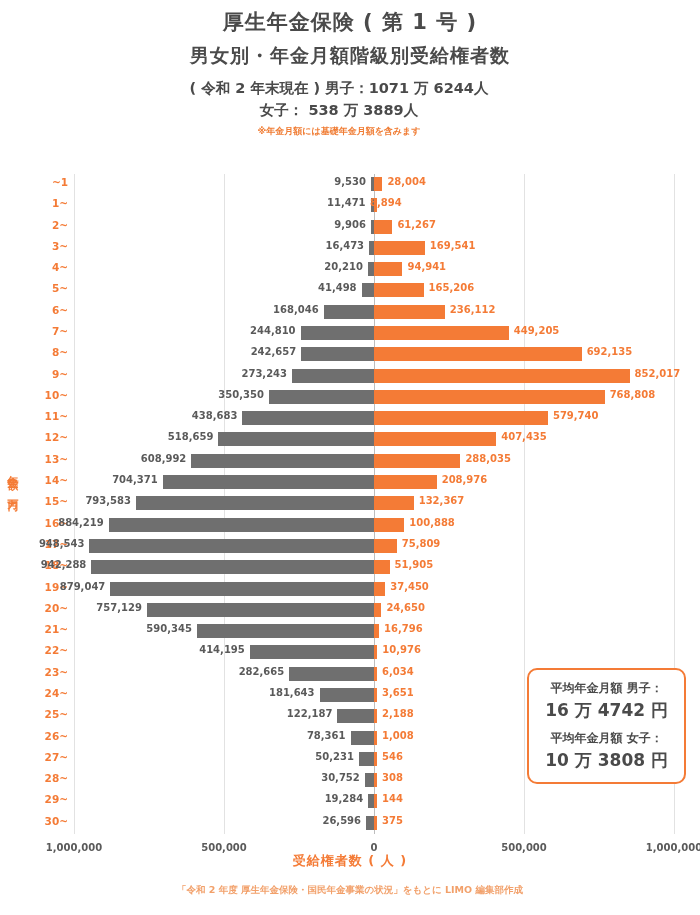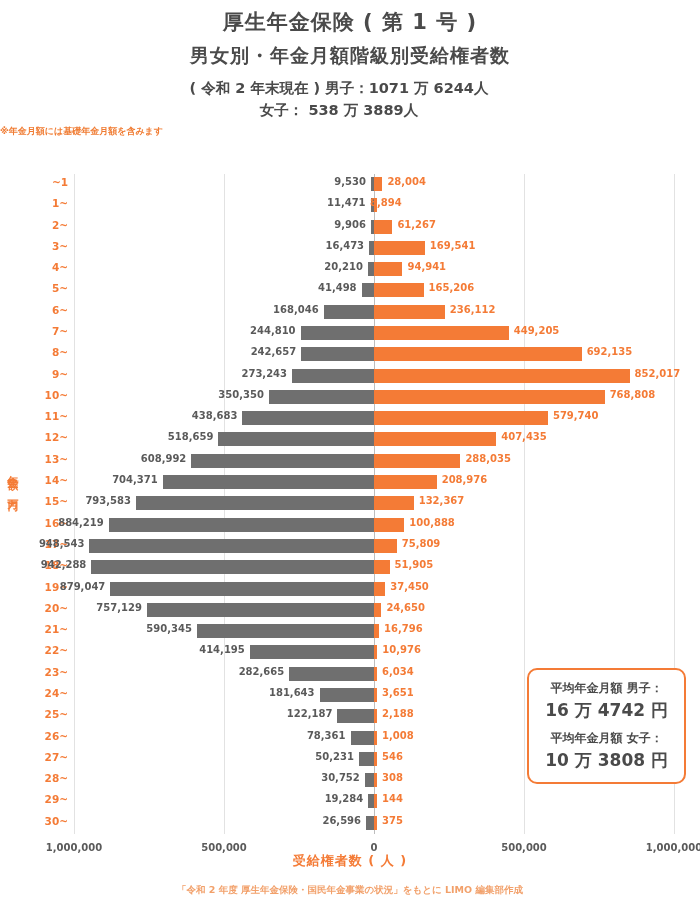--- a/index.html
+++ b/index.html
@@ -12,21 +12,21 @@
     overflow:hidden;
   }
   .title-block{text-align:center;padding-top:8px;}
   .title1{font-size:21px;font-weight:bold;color:#4a4a4a;letter-spacing:1px;}
   .title2{font-size:19px;font-weight:bold;color:#4a4a4a;letter-spacing:1px;margin-top:7px;}
   .subline{
     text-align:center;padding-right:22px;margin-top:9px;
     font-size:14.5px;font-weight:bold;color:#4a4a4a;line-height:1.5;
   }
   .note{
-    text-align:left;padding-right:22px;margin-top:3px;
+    text-align:center;padding-right:22px;margin-top:3px;
     font-size:9px;color:#f07c33;font-weight:bold;
   }
 
   .chart-area{
     position:absolute;
     left:0;top:166px;width:700px;height:690px;
   }
   
   .plot{
     position:absolute;left:74px;top:8px;width:600px;height:660px;

